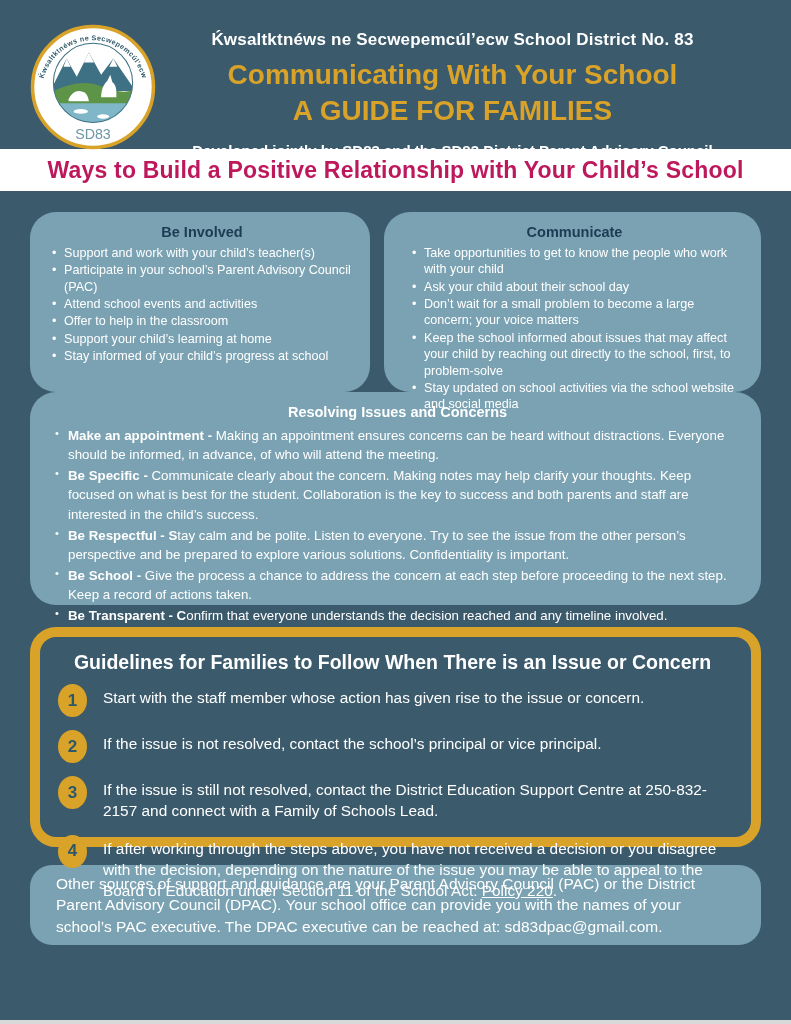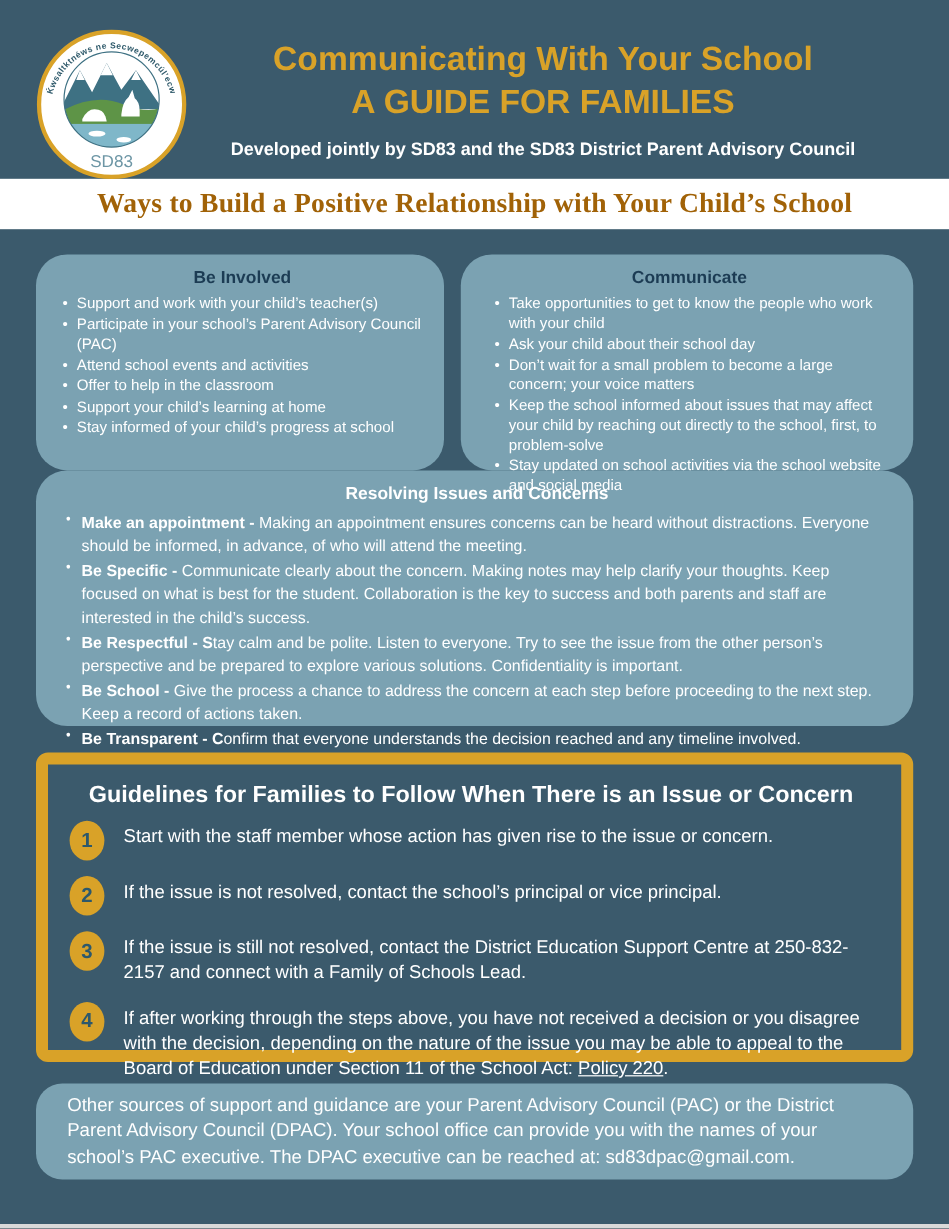--- a/index.html
+++ b/index.html
@@ -14,43 +14,43 @@
   
   .header{display:flex;padding:24px 30px 0 30px;height:149px;box-sizing:border-box;}
   .logo-wrap{width:128px;flex-shrink:0;}
   .header-text{flex:1;text-align:center;color:#fff;padding-right:14px;}
   .district-line{font-size:17px;font-weight:bold;letter-spacing:.2px;margin-top:6px;}
   .doc-title{color:#D9A228;font-size:28px;font-weight:bold;line-height:1.22;margin-top:8px;}
   .doc-title2{color:#D9A228;font-size:28px;font-weight:bold;line-height:1.22;margin-top:2px;}
   .doc-subtitle{font-size:15px;font-weight:bold;margin-top:14px;}
   
   .banner{background:#ffffff;height:42px;display:flex;align-items:center;justify-content:center;}
-  .banner-title{color:#a16207;font-size:23px;font-weight:bold;letter-spacing:.2px;font-family:Liberation Serif, serif;}
+  .banner-title{color:#be185d;font-size:23px;font-weight:bold;letter-spacing:.2px;}
   
   .content{padding:21px 30px 0 30px;}
   .card{background:#7BA2B2;border-radius:26px;box-sizing:border-box;color:#fff;}
   .row{display:flex;gap:14px;}
   .card-involved{width:340px;height:180px;padding:8px 16px 8px 20px;}
   .card-communicate{flex:1;height:180px;padding:8px 22px 8px 26px;}
   .card-title-dark{color:#1C3C54;font-weight:bold;font-size:14.5px;text-align:center;margin:4px 0 5px 0;}
   .card-title-light{color:#ffffff;font-weight:bold;font-size:14.5px;text-align:center;margin:4px 0 6px 0;}
   ul.blist{list-style:none;margin:0;padding:0;font-size:12.6px;line-height:1.3;}
   ul.blist li{position:relative;padding-left:14px;margin-bottom:1px;}
   ul.blist li::before{content:"•";position:absolute;left:2px;top:0;}
   .card-resolving{height:213px;padding:8px 20px 8px 24px;}
   ul.rlist{list-style:none;margin:0;padding:0;font-size:13.3px;line-height:1.44;}
   ul.rlist li{position:relative;padding-left:14px;margin-bottom:2px;}
   ul.rlist li::before{content:"•";position:absolute;left:1px;top:0;font-size:11px;}
   ul.rlist b{font-weight:bold;}
   
   .guidelines{
     margin:22px 30px 4px 30px;
     border:10px solid #D9A228;
-    border-radius:10px;
-    height:258px;box-sizing:border-box;
+    border-radius:26px;
+    height:220px;box-sizing:border-box;
     padding:10px 24px 0 18px;
     color:#fff;
   }
   .guidelines-title{font-size:19.5px;font-weight:bold;text-align:center;margin:4px 0 12px 0;}
   .step{display:flex;align-items:flex-start;gap:16px;margin-bottom:15px;}
   .step-num{
     width:29px;height:33px;border-radius:50%;
     background:#D9A228;color:#2C586C;
     font-size:17px;font-weight:bold;
     display:flex;align-items:center;justify-content:center;
@@ -96,20 +96,21 @@
           <ellipse cx="72" cy="91" rx="6" ry="2.2" fill="#ffffff"></ellipse>
         </g>
         <circle cx="62" cy="58" r="39" fill="none" stroke="#3E7183" stroke-width="1"></circle>
         <text font-size="7" font-weight="bold" fill="#2F5A6B" letter-spacing="0.4">
           <textPath href="#arcPath" startOffset="50%" text-anchor="middle">Ḱwsaltktnéws ne Secwepemcúl’ecw</textPath>
         </text>
         <text x="62" y="113" font-size="14" text-anchor="middle" fill="#6D96A5">SD83</text>
       </svg>
     </div>
     <div class="header-text">
+      <div class="district-line">Ḱwsaltktnéws ne Secwepemcúl’ecw School District No. 83</div>
       <div class="doc-title">Communicating With Your School</div>
       <div class="doc-title2">A GUIDE FOR FAMILIES</div>
       <div class="doc-subtitle">Developed jointly by SD83 and the SD83 District Parent Advisory Council</div>
     </div>
   </div>
 
   <div class="banner">
     <div class="banner-title">Ways to Build a Positive Relationship with Your Child’s School</div>
   </div>
 

